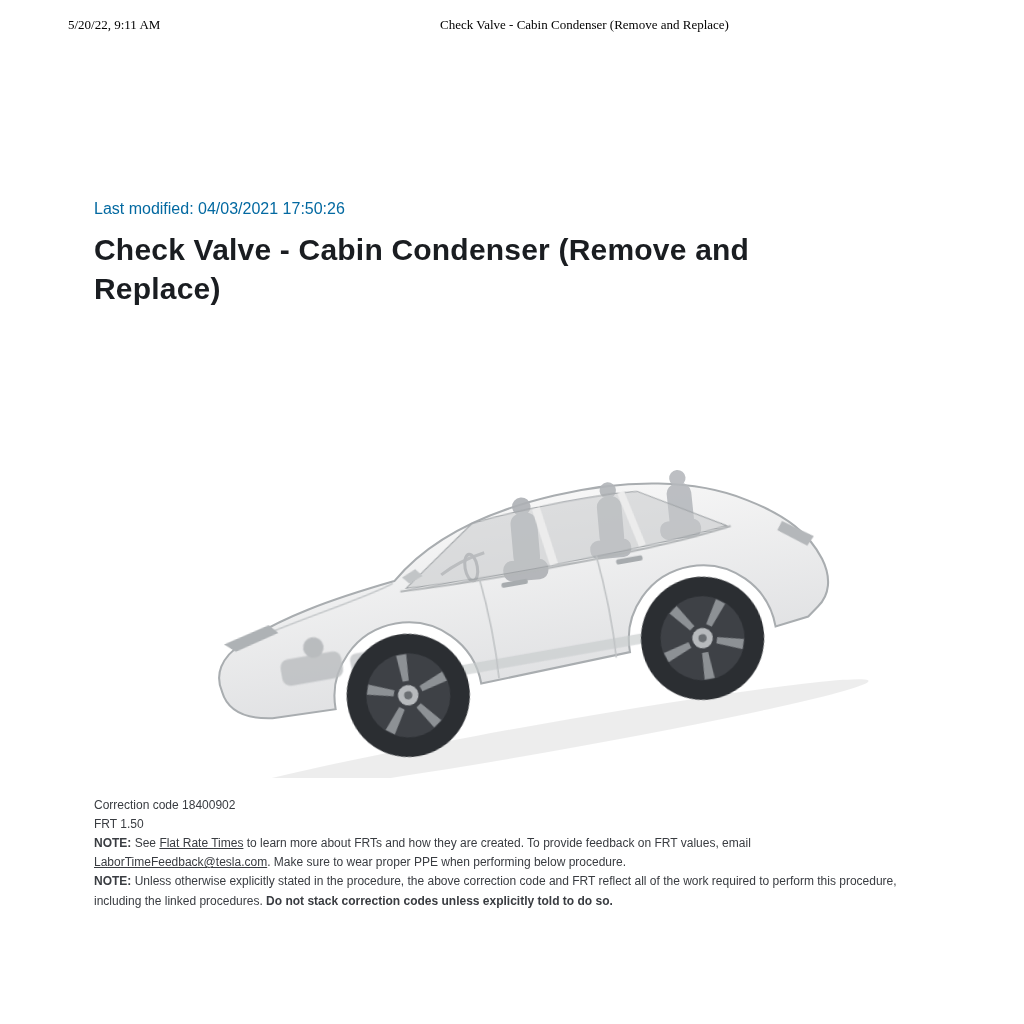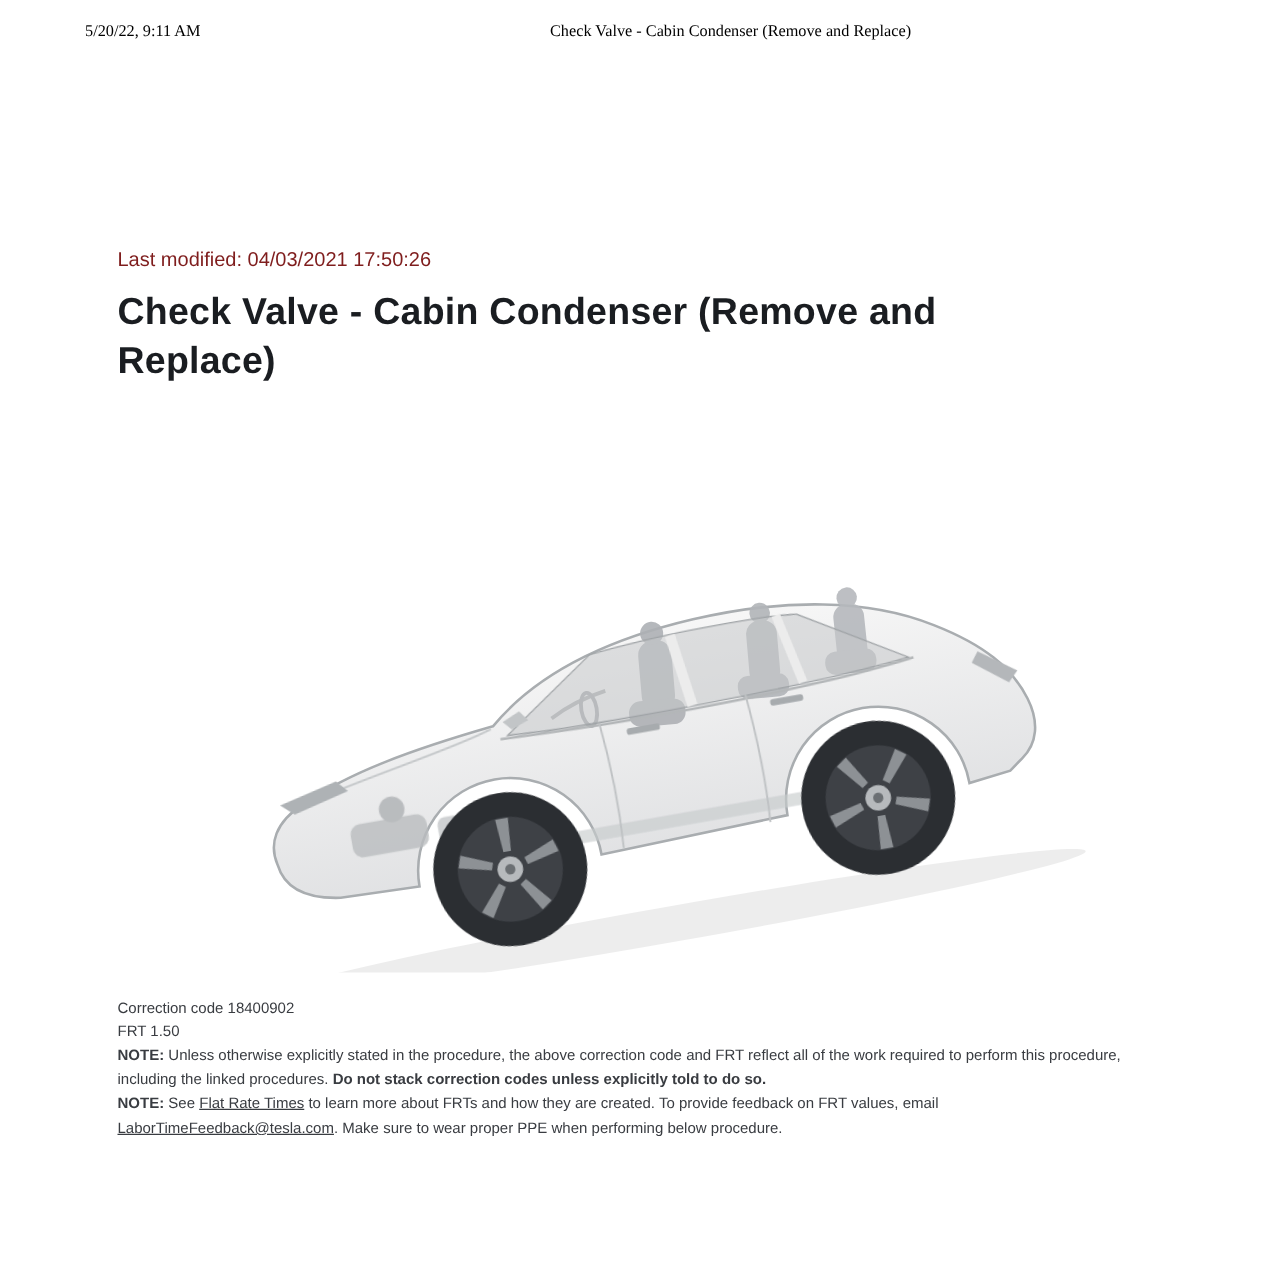--- a/index.html
+++ b/index.html
@@ -6,21 +6,21 @@
   html, body { width: 1024px; height: 1024px; background: #ffffff; overflow: hidden; }
   body { font-family: "Liberation Sans", sans-serif; color: #393c41; position: relative; }
 
   .print-header { position: absolute; top: 17px; left: 0; width: 100%; height: 20px;
                   font-family: "Liberation Serif", serif; font-size: 13px; color: #000; }
   .ph-date  { position: absolute; left: 68px;  top: 0; white-space: nowrap; }
   .ph-title { position: absolute; left: 440px; top: 0; white-space: nowrap; }
 
   .content { padding: 196px 94px 0 94px; }
 
-  .last-modified { font-size: 16px; line-height: 1.6; color: #7f1d1d; }
+  .last-modified { font-size: 16px; line-height: 1.6; color: #0369a1; }
 
   .doc-title { font-family: "Liberation Sans", sans-serif; font-weight: bold; color: #1a1d21;
                font-size: 30px; line-height: 1.3; letter-spacing: 0.2px; margin-top: 8px;
                max-width: 760px; }
 
   .car-figure { width: 760px; margin: 8px auto 14px auto; }
 
   .body-text { font-size: 12px; line-height: 1.6; color: #393c41; max-width: 836px; }
   .body-text p { margin: 0; }
   .body-text strong { font-weight: bold; }
@@ -123,17 +123,17 @@
           <circle r="10" fill="#b7babd"></circle>
           <circle r="4" fill="#6b6f73"></circle>
         </g>
       </g>
     </svg>
   </figure>
 
   <div class="body-text">
     <p>Correction code 18400902</p>
     <p>FRT 1.50</p>
+    <p><strong>NOTE:</strong><span> See </span><a class="doc-link">Flat Rate Times</a><span> to learn more about FRTs and how they are created. To provide feedback on FRT values, email </span><a class="doc-link">LaborTimeFeedback@tesla.com</a><span>. Make sure to wear proper PPE when performing below procedure.</span></p>
     <p><strong>NOTE:</strong><span> Unless otherwise explicitly stated in the procedure, the above correction code and FRT reflect all of the work required to perform this procedure, including the linked procedures. </span><strong>Do not stack correction codes unless explicitly told to do so.</strong></p>
-    <p><strong>NOTE:</strong><span> See </span><a class="doc-link">Flat Rate Times</a><span> to learn more about FRTs and how they are created. To provide feedback on FRT values, email </span><a class="doc-link">LaborTimeFeedback@tesla.com</a><span>. Make sure to wear proper PPE when performing below procedure.</span></p>
   </div>
 
 </main>
 
 </body></html>

